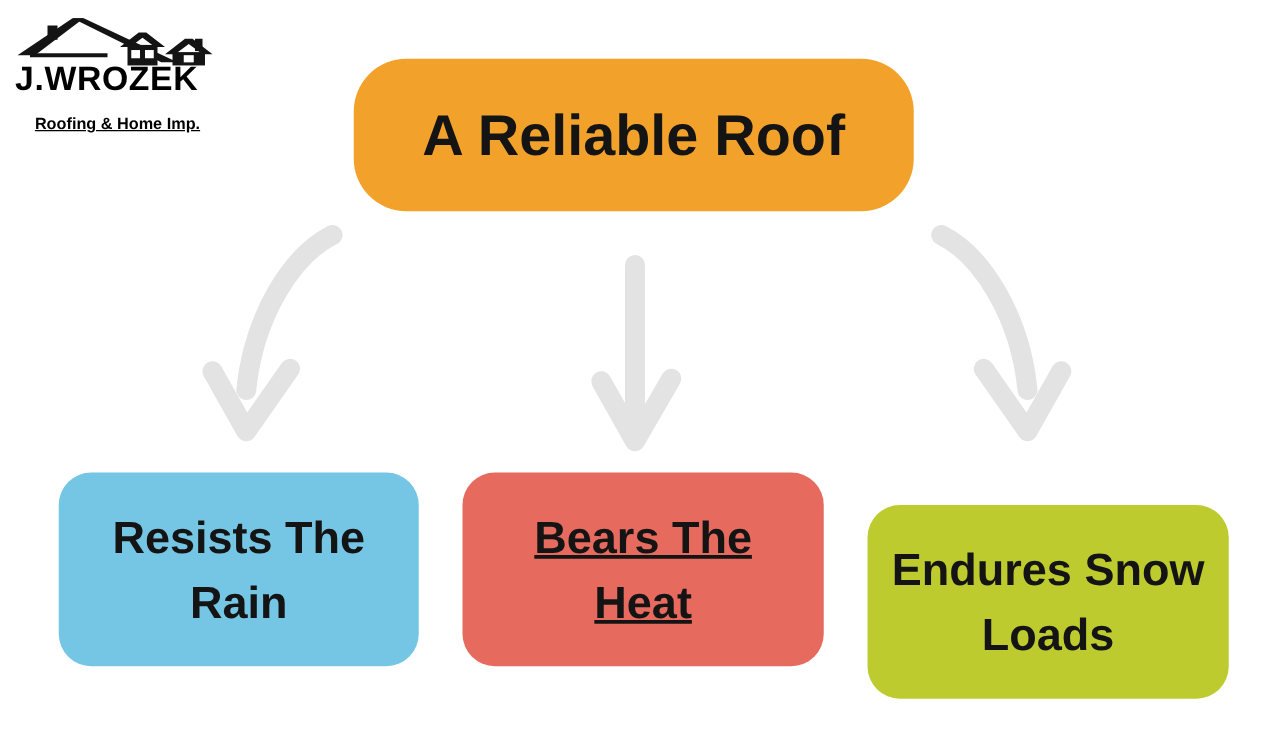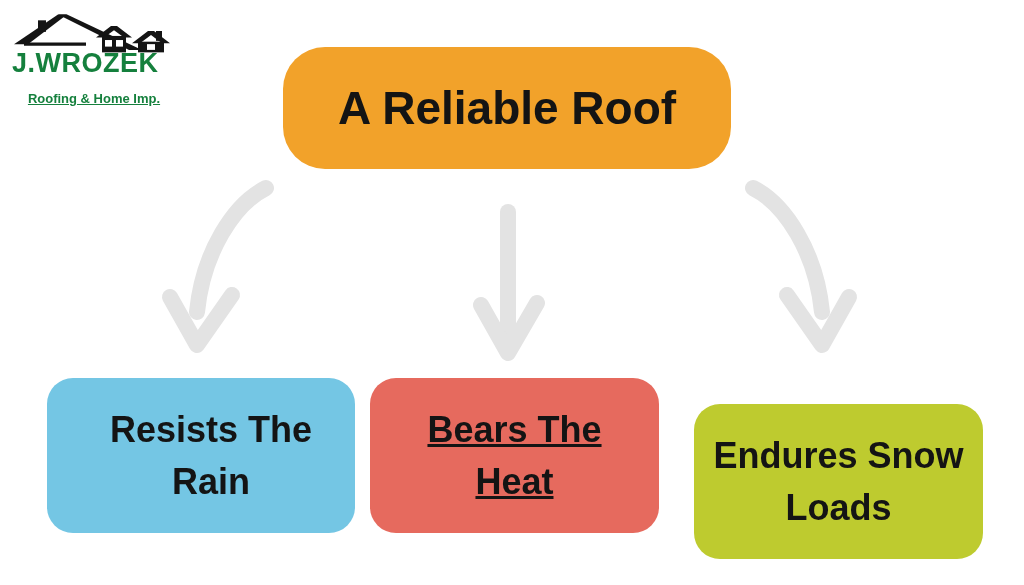--- a/index.html
+++ b/index.html
@@ -12,21 +12,21 @@
     font-family: "Liberation Sans", sans-serif;
     color: #141414;
   }
   
   .logo {
     position: absolute;
     left: 12px;
     top: 8px;
     width: 164px;
     text-align: left;
-    color: #15803d;
+    color: #000000;
     line-height: 1;
   }
   .logo svg { display: block; width: 160px; height: 46px; }
   .logo-name {
     font-size: 27px;
     font-weight: bold;
     letter-spacing: 0.5px;
     margin-top: -4px;
     white-space: nowrap;
   }
@@ -70,21 +70,21 @@
     border-radius: 42px;
     font-size: 46px;
   }
   .child-box {
     top: 378px;
     height: 155px;
     border-radius: 26px;
     font-size: 36px;
     line-height: 1.44;
   }
-  .child-0 { left: 47px;  width: 288px; background: #74C6E4; padding-left: 20px; }
+  .child-0 { left: 47px;  width: 288px; background: #74C6E4; }
   .child-1 { left: 370px; width: 289px; background: #E66A5E; text-decoration: underline; }
   .child-2 { left: 694px; width: 289px; background: #BECB2F; margin-top: 26px; }
 </style>
 </head>
 <body>
 
 <div class="canvas">
 
   <div class="logo">
     <svg viewBox="0 0 160 56" preserveAspectRatio="none" aria-hidden="true">

